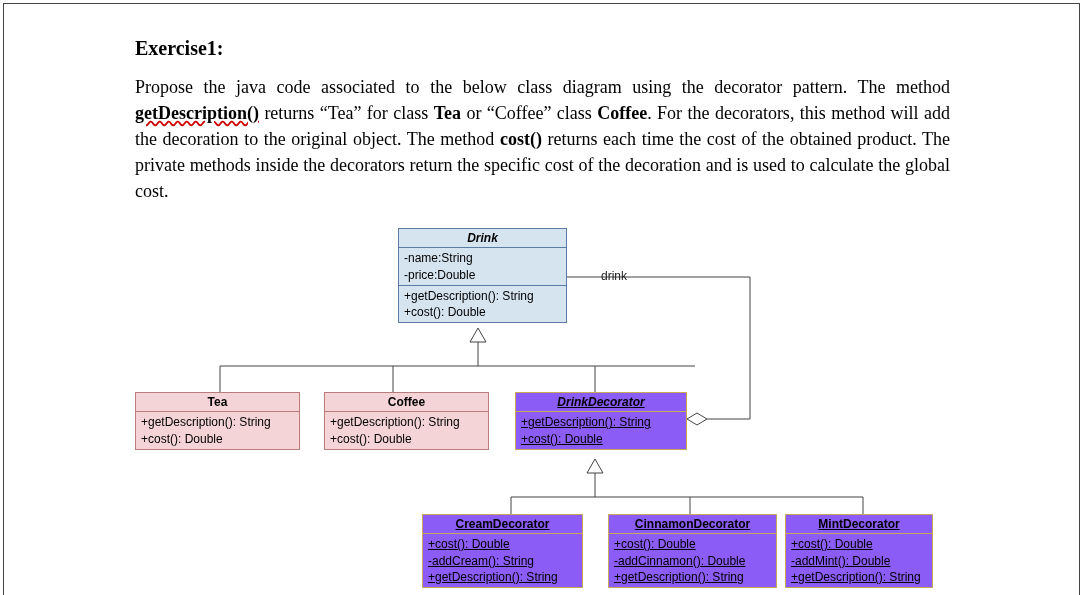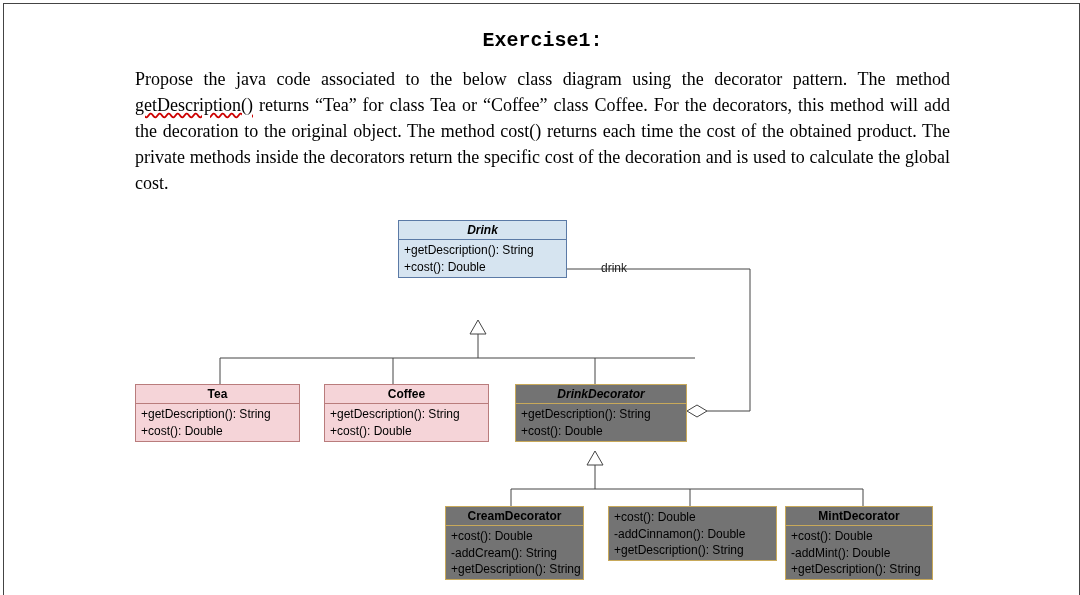--- a/index.html
+++ b/index.html
@@ -19,38 +19,37 @@
   .page-border {
     position: absolute;
     top: 3px;
     left: 3px;
     right: 0px;
     bottom: -20px;
     border: 1px solid #444;
     pointer-events: none;
   }
   h1 {
-    font-family: Liberation Mono, monospace;
+    font-family: Liberation Serif, serif;
     font-size: 20px;
     font-weight: bold;
-    margin: 4px 0 14px 0;
-    text-align: center;
+    margin: 12px 0 14px 0;
   }
   p.desc {
     font-size: 18px;
     line-height: 1.45;
     text-align: justify;
     margin: 0 0 18px 0;
   }
   .u-red {
     text-decoration: underline;
     text-decoration-style: wavy;
     text-decoration-color: #c00;
   }
-  .bold { font-weight: normal; }
+  .bold { font-weight: bold; }
 
   
   .diagram {
     position: relative;
     width: 100%;
     height: 380px;
     font-family: Arial, Helvetica, sans-serif;
     font-size: 12px;
   }
   .uml {
@@ -69,21 +68,21 @@
   .uml .sec {
     padding: 2px 5px;
     border-bottom: 1px solid #3d5a80;
   }
   .uml .sec:last-child { border-bottom: none; }
   .uml .sec div { line-height: 1.35; white-space: nowrap; }
 
   .blue  { background: #d6e4f0; }
   .pink1 { background: #f5d4d8; }
   .pink2 { background: #f5d4d8; }
-  .cream { background: #737373; }
+  .cream { background: #8b5cf6; text-decoration: underline; }
 
   .uml.blue  { border-color: #5b7aa6; }
   .uml.blue .title, .uml.blue .sec { border-color: #5b7aa6; }
   .uml.pink1, .uml.pink2 { border-color: #b97c7c; }
   .uml.pink1 .title, .uml.pink1 .sec,
   .uml.pink2 .title, .uml.pink2 .sec { border-color: #b97c7c; }
   .uml.cream { border-color: #c8a95a; }
   .uml.cream .title, .uml.cream .sec { border-color: #c8a95a; }
 
   .assoc-label {
@@ -153,20 +152,24 @@
       <line x1="376" y1="275" x2="376" y2="292"></line>
 
       <line x1="555" y1="275" x2="555" y2="292"></line>
 
       <line x1="728" y1="275" x2="728" y2="292"></line>
     </svg>
 
     <div class="uml blue" style="left:263px; top:6px; width:169px;">
       <div class="title">Drink</div>
       <div class="sec">
+        <div>-name:String</div>
+        <div>-price:Double</div>
+      </div>
+      <div class="sec">
         <div>+getDescription(): String</div>
         <div>+cost(): Double</div>
       </div>
     </div>
 
     <div class="assoc-label" style="left:466px; top:47px;">drink</div>
 
     <div class="uml pink1" style="left:0px; top:170px; width:165px;">
       <div class="title noitalic">Tea</div>
       <div class="sec">
@@ -184,30 +187,31 @@
     </div>
 
     <div class="uml cream" style="left:380px; top:170px; width:172px;">
       <div class="title">DrinkDecorator</div>
       <div class="sec">
         <div>+getDescription(): String</div>
         <div>+cost(): Double</div>
       </div>
     </div>
 
-    <div class="uml cream" style="left:310px; top:292px; width:139px;">
+    <div class="uml cream" style="left:287px; top:292px; width:161px;">
       <div class="title noitalic">CreamDecorator</div>
       <div class="sec">
         <div>+cost(): Double</div>
         <div>-addCream(): String</div>
         <div>+getDescription(): String</div>
       </div>
     </div>
 
     <div class="uml cream" style="left:473px; top:292px; width:169px;">
+      <div class="title noitalic">CinnamonDecorator</div>
       <div class="sec">
         <div>+cost(): Double</div>
         <div>-addCinnamon(): Double</div>
         <div>+getDescription(): String</div>
       </div>
     </div>
 
     <div class="uml cream" style="left:650px; top:292px; width:148px;">
       <div class="title noitalic">MintDecorator</div>
       <div class="sec">

